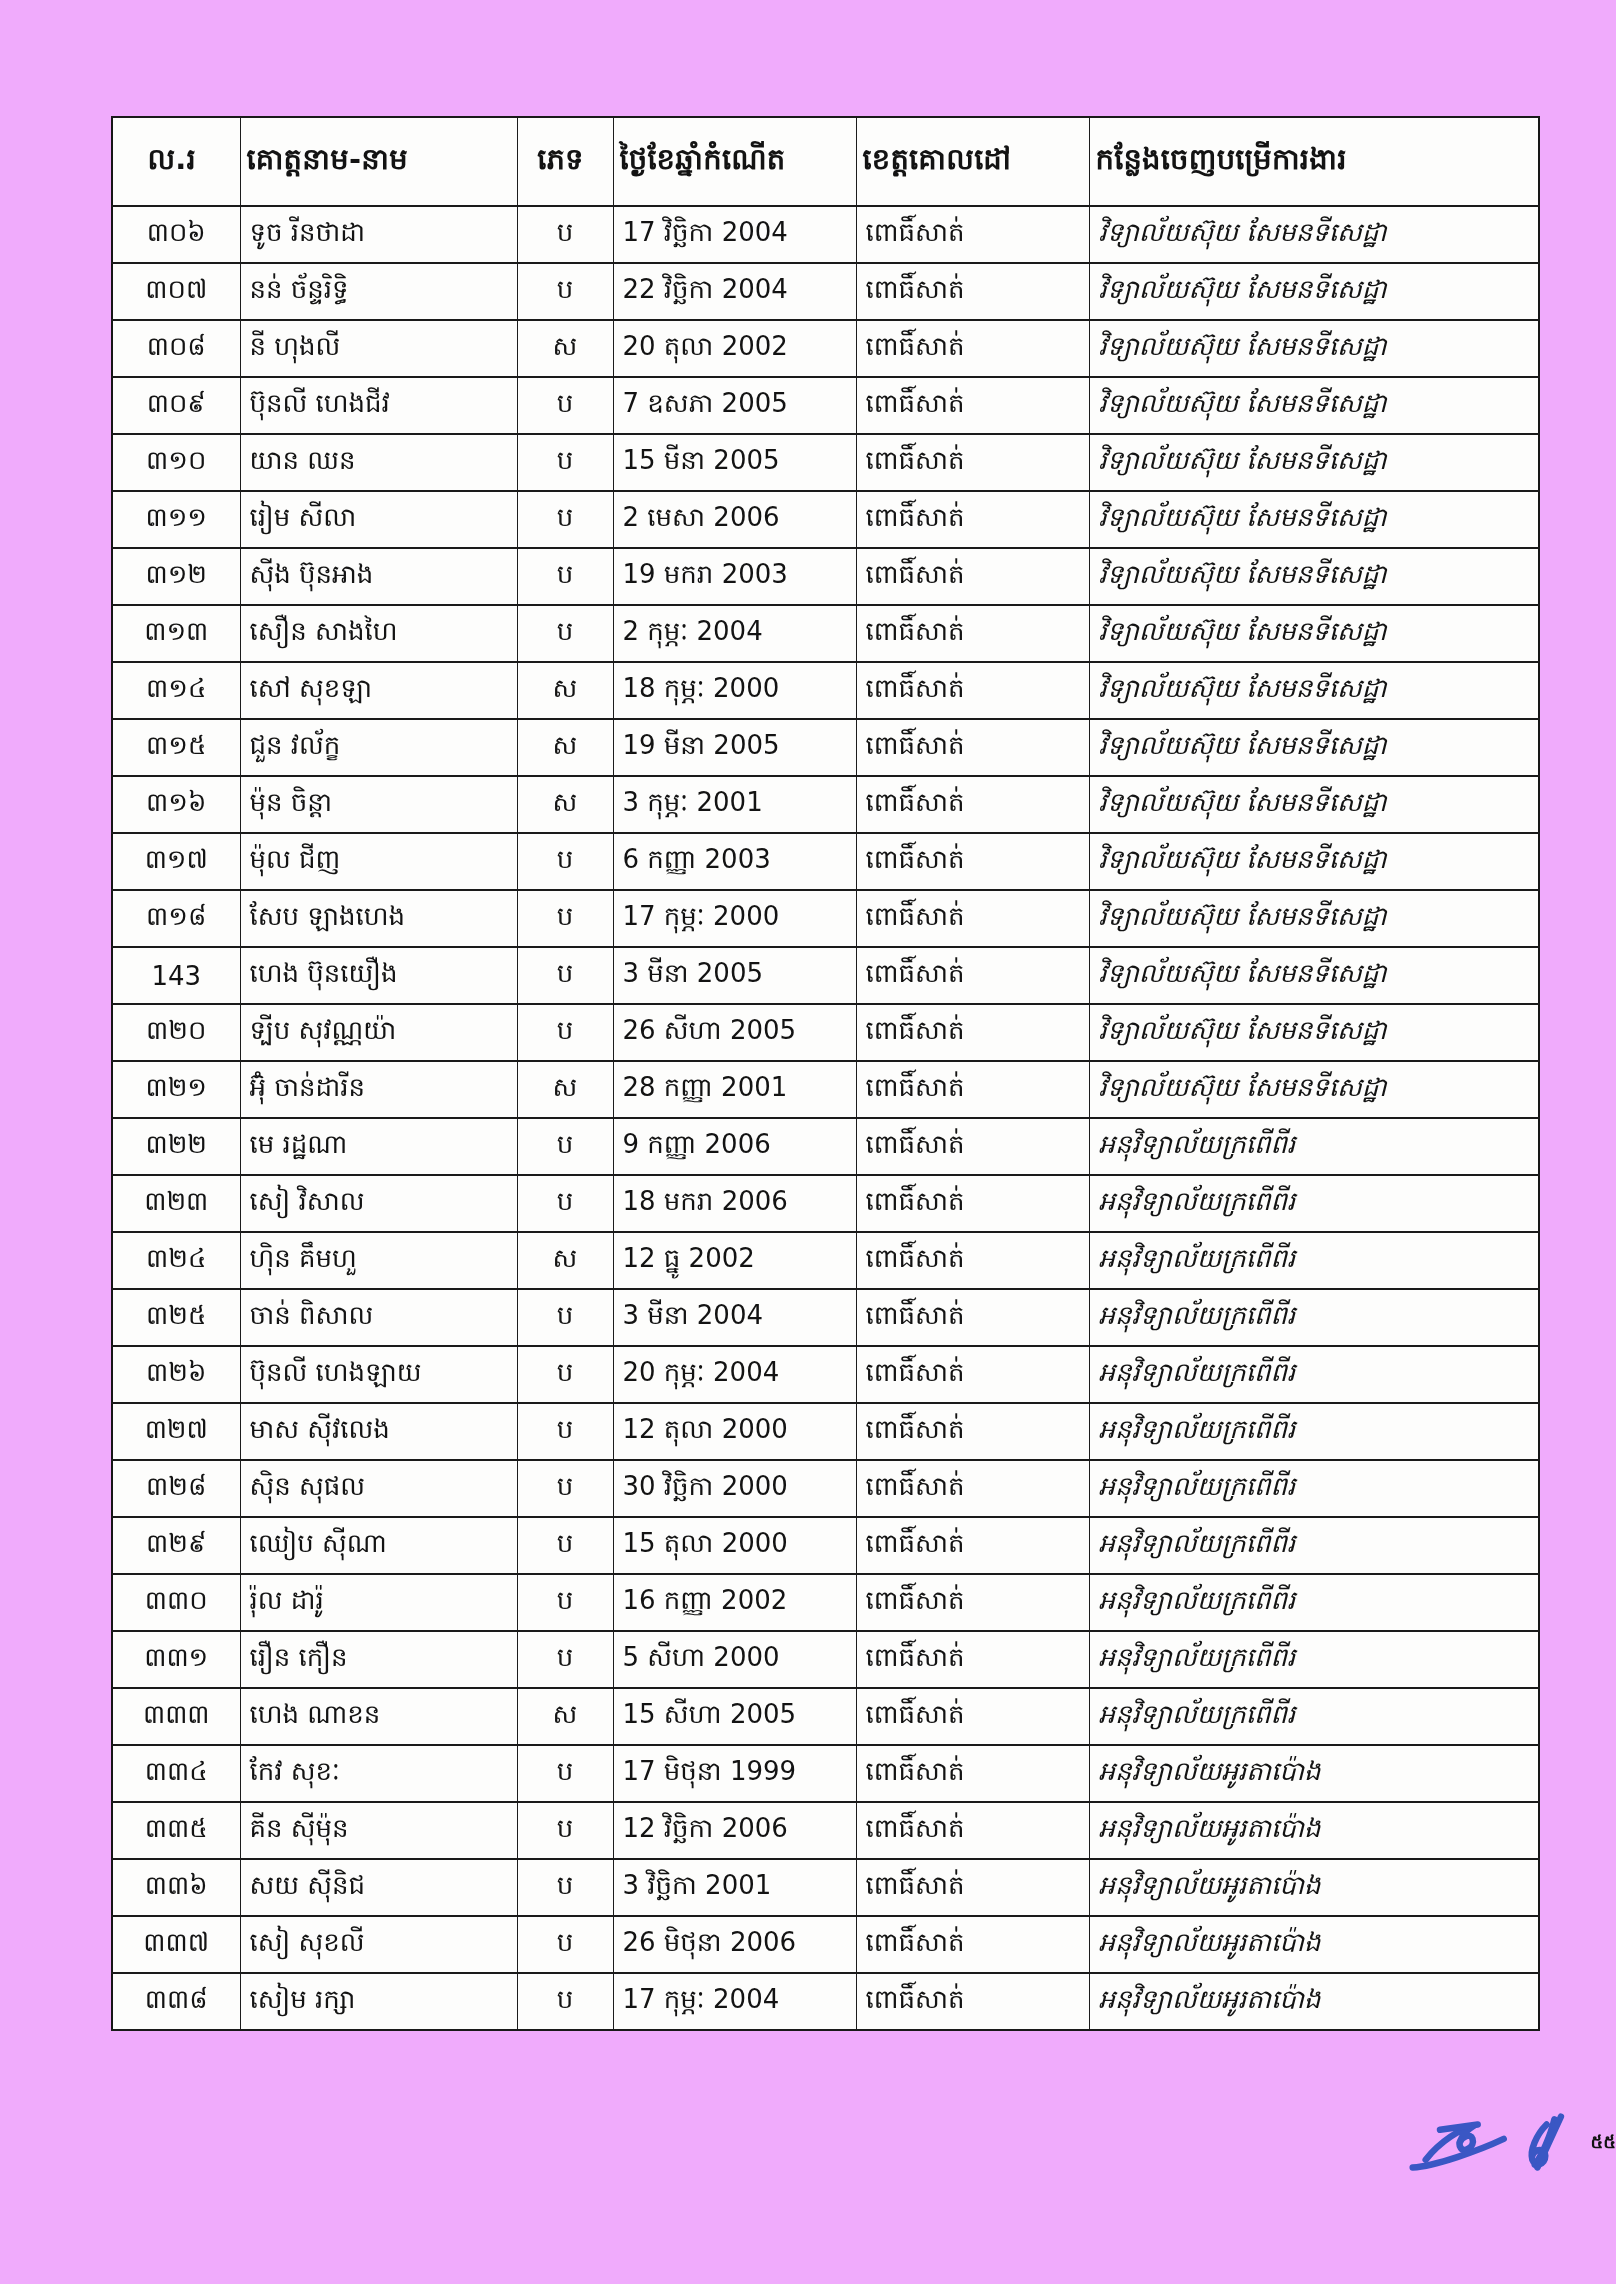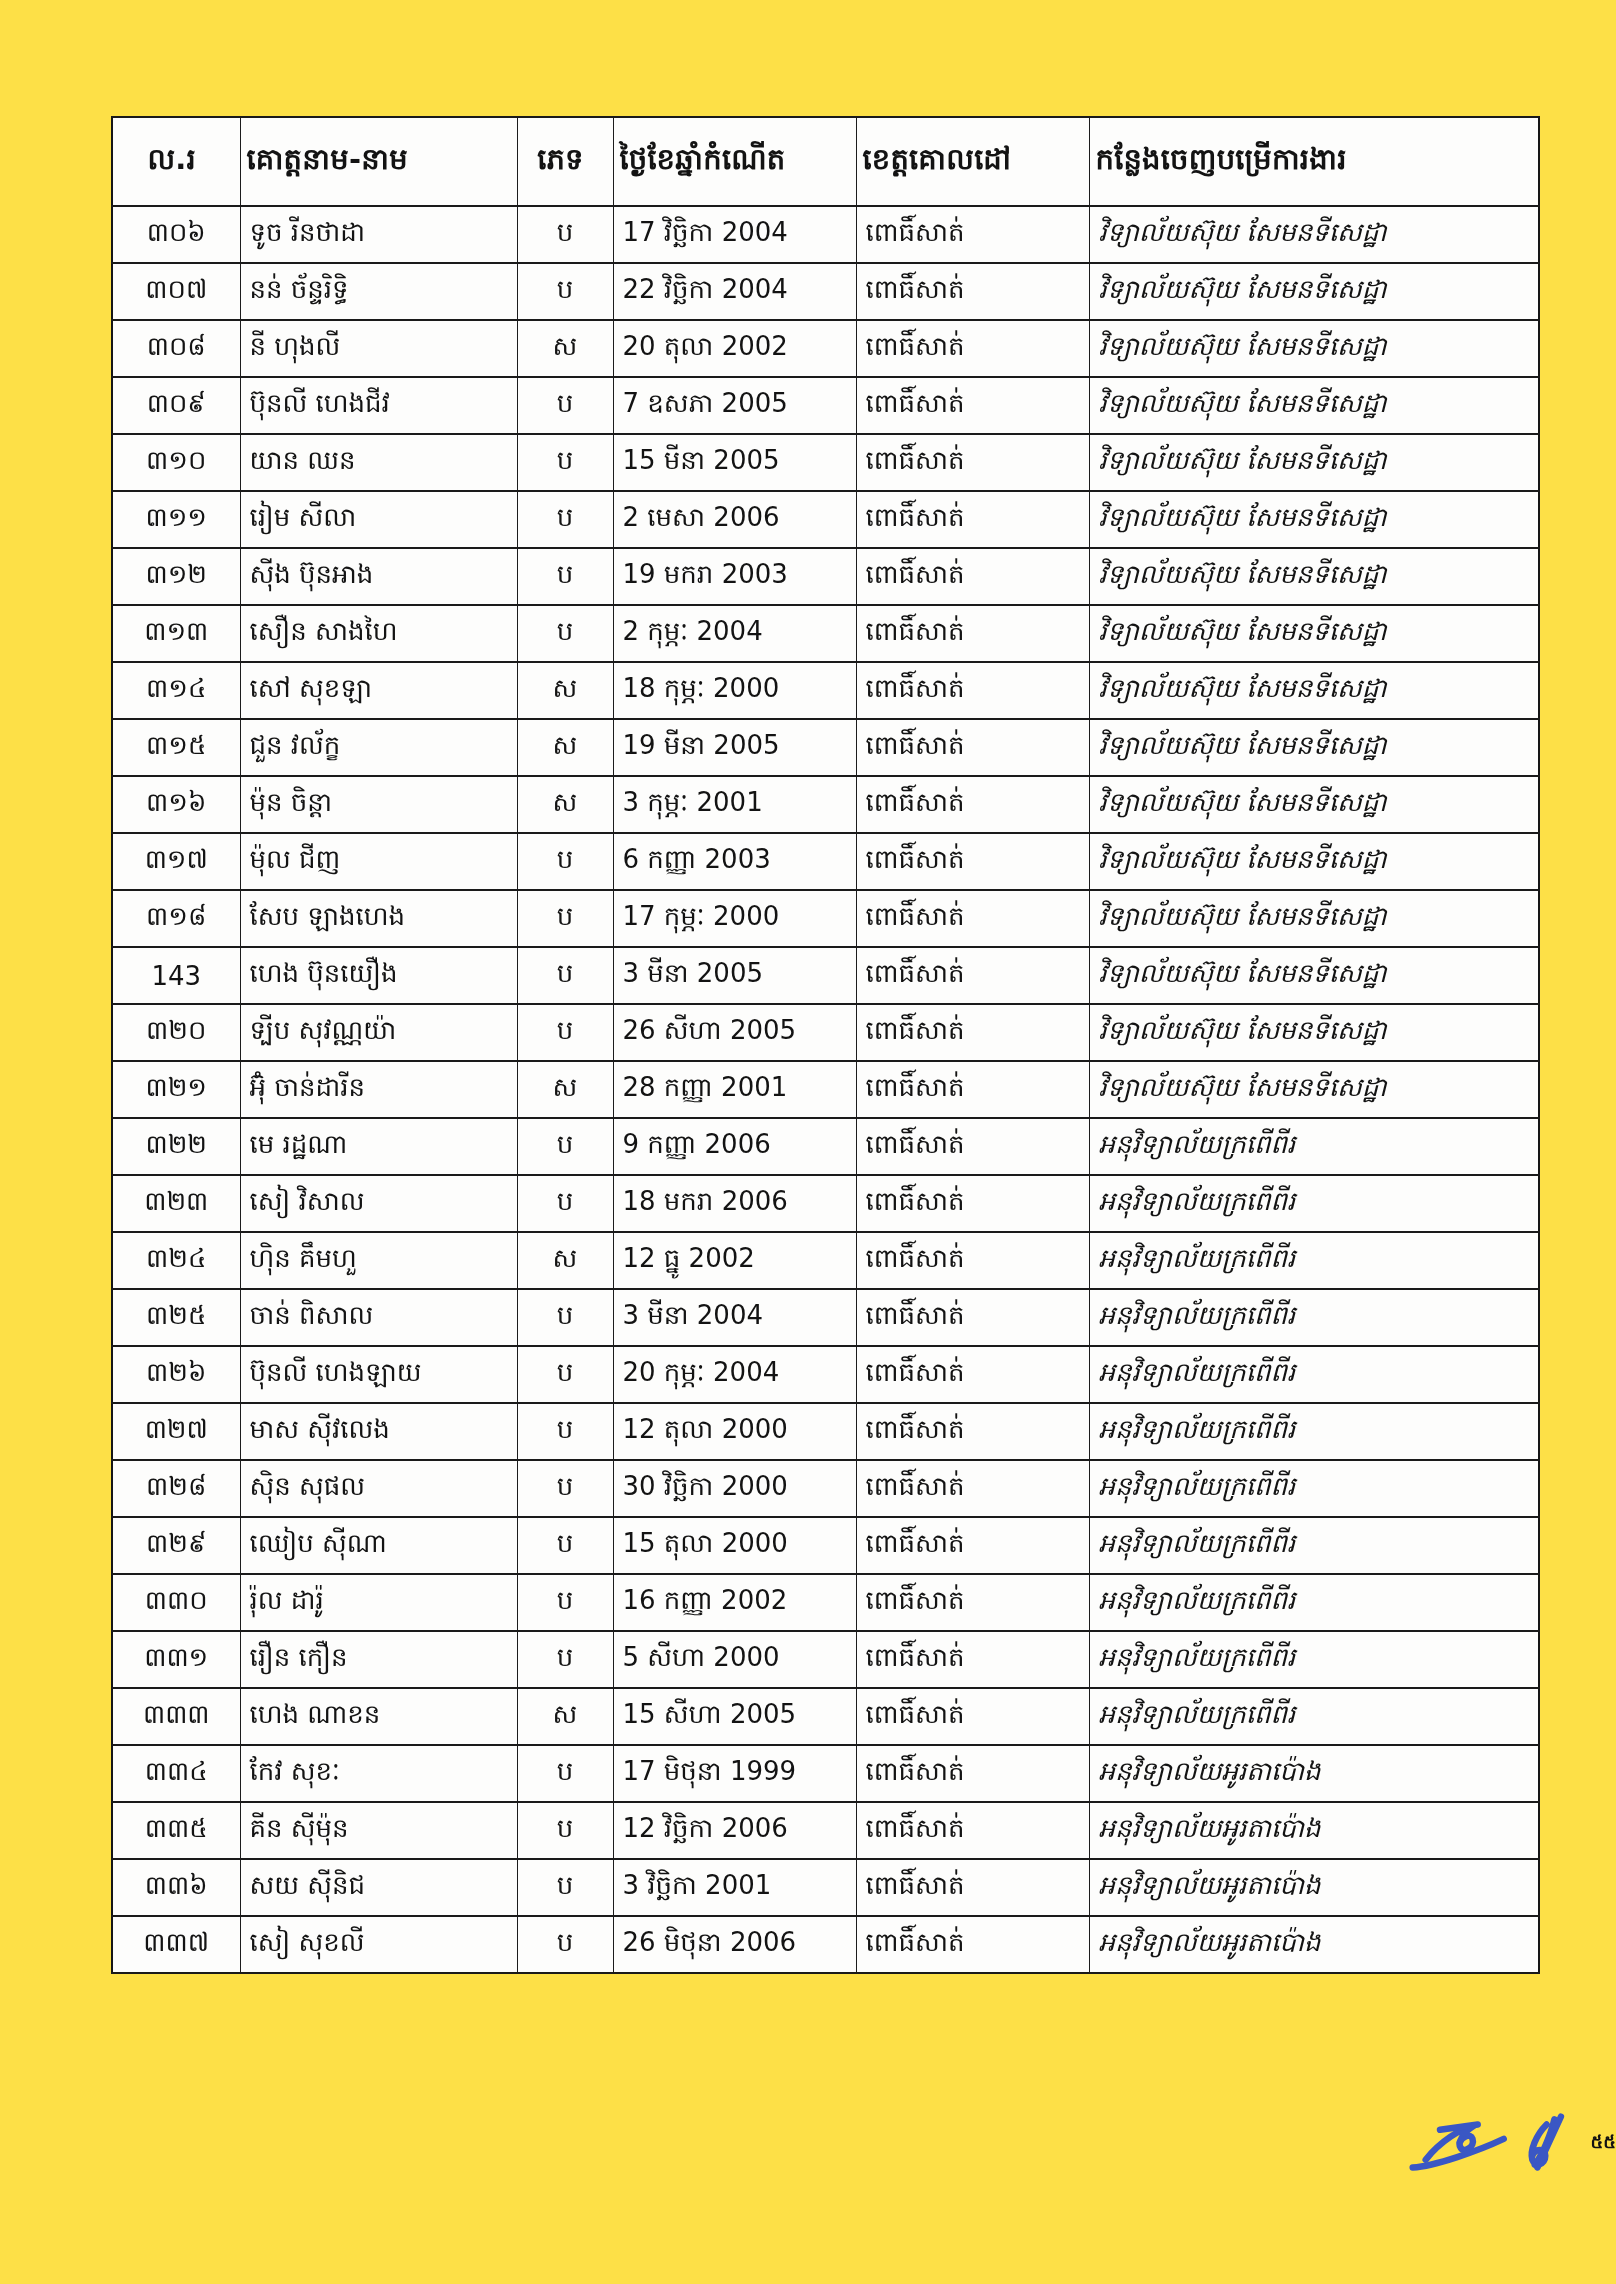--- a/index.html
+++ b/index.html
@@ -4,21 +4,21 @@
 <style>
   html, body { margin: 0; padding: 0; }
   body {
     width: 1616px; height: 2284px;
     background: #e8e8e6;
     font-family: "DejaVu Sans", "Liberation Sans", sans-serif;
   }
   .page {
     position: relative;
     width: 1616px; height: 2284px;
-    background: #fde047;
+    background: #f0abfc;
     overflow: hidden;
     color: #141414;
   }
   table.roster {
     position: absolute;
     left: 111px; top: 116px;
     width: 1427px;
     border-collapse: collapse;
     table-layout: fixed;
     background: #fdfdfc;
@@ -367,20 +367,28 @@
 
     <tr>
       <td class="c-no">៣៣៧</td>
       <td class="c-name">សៀ សុខលី</td>
       <td class="c-gender">ប</td>
       <td class="c-dob">26 មិថុនា 2006</td>
       <td class="c-prov">ពោធិ៍សាត់</td>
       <td class="c-work">អនុវិទ្យាល័យអូរតាប៉ោង</td>
     </tr>
 
+    <tr>
+      <td class="c-no">៣៣៨</td>
+      <td class="c-name">សៀម រក្សា</td>
+      <td class="c-gender">ប</td>
+      <td class="c-dob">17 កុម្ភៈ 2004</td>
+      <td class="c-prov">ពោធិ៍សាត់</td>
+      <td class="c-work">អនុវិទ្យាល័យអូរតាប៉ោង</td>
+    </tr>
   </tbody>
   </table>
 
   <div class="page-number">៥៥</div>
 
   <svg class="signature" viewBox="0 0 300 130" xmlns="http://www.w3.org/2000/svg" aria-hidden="true">
     <g fill="none" stroke="#3a57c4" stroke-width="10" stroke-linecap="round" stroke-linejoin="round">
       <path d="M38 76 C60 48 92 28 112 24 C96 34 86 50 92 58 C98 66 114 56 110 44 C107 35 94 40 90 50"></path>
       <path d="M18 88 C52 86 120 62 158 44"></path>
       <path d="M60 30 L118 22"></path>

